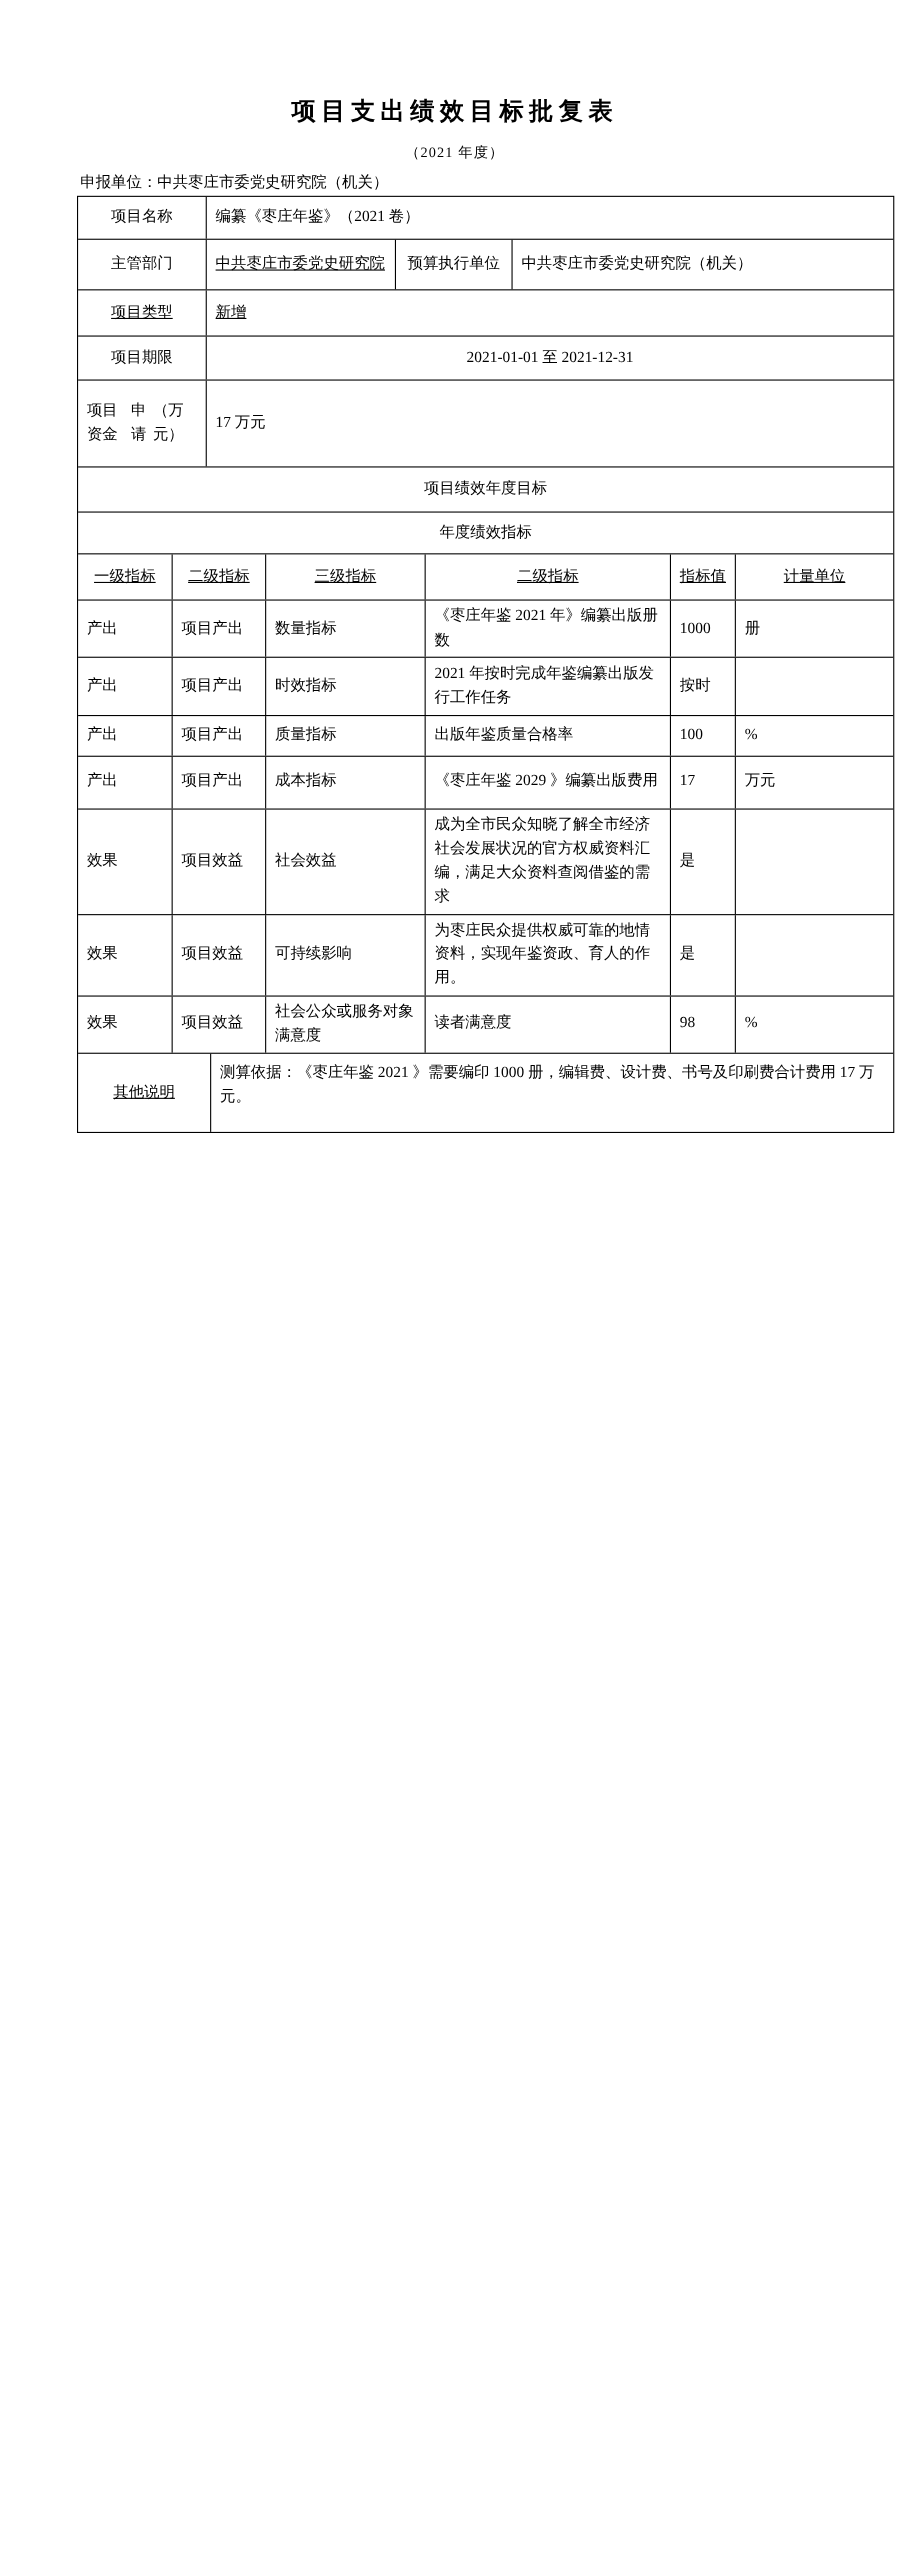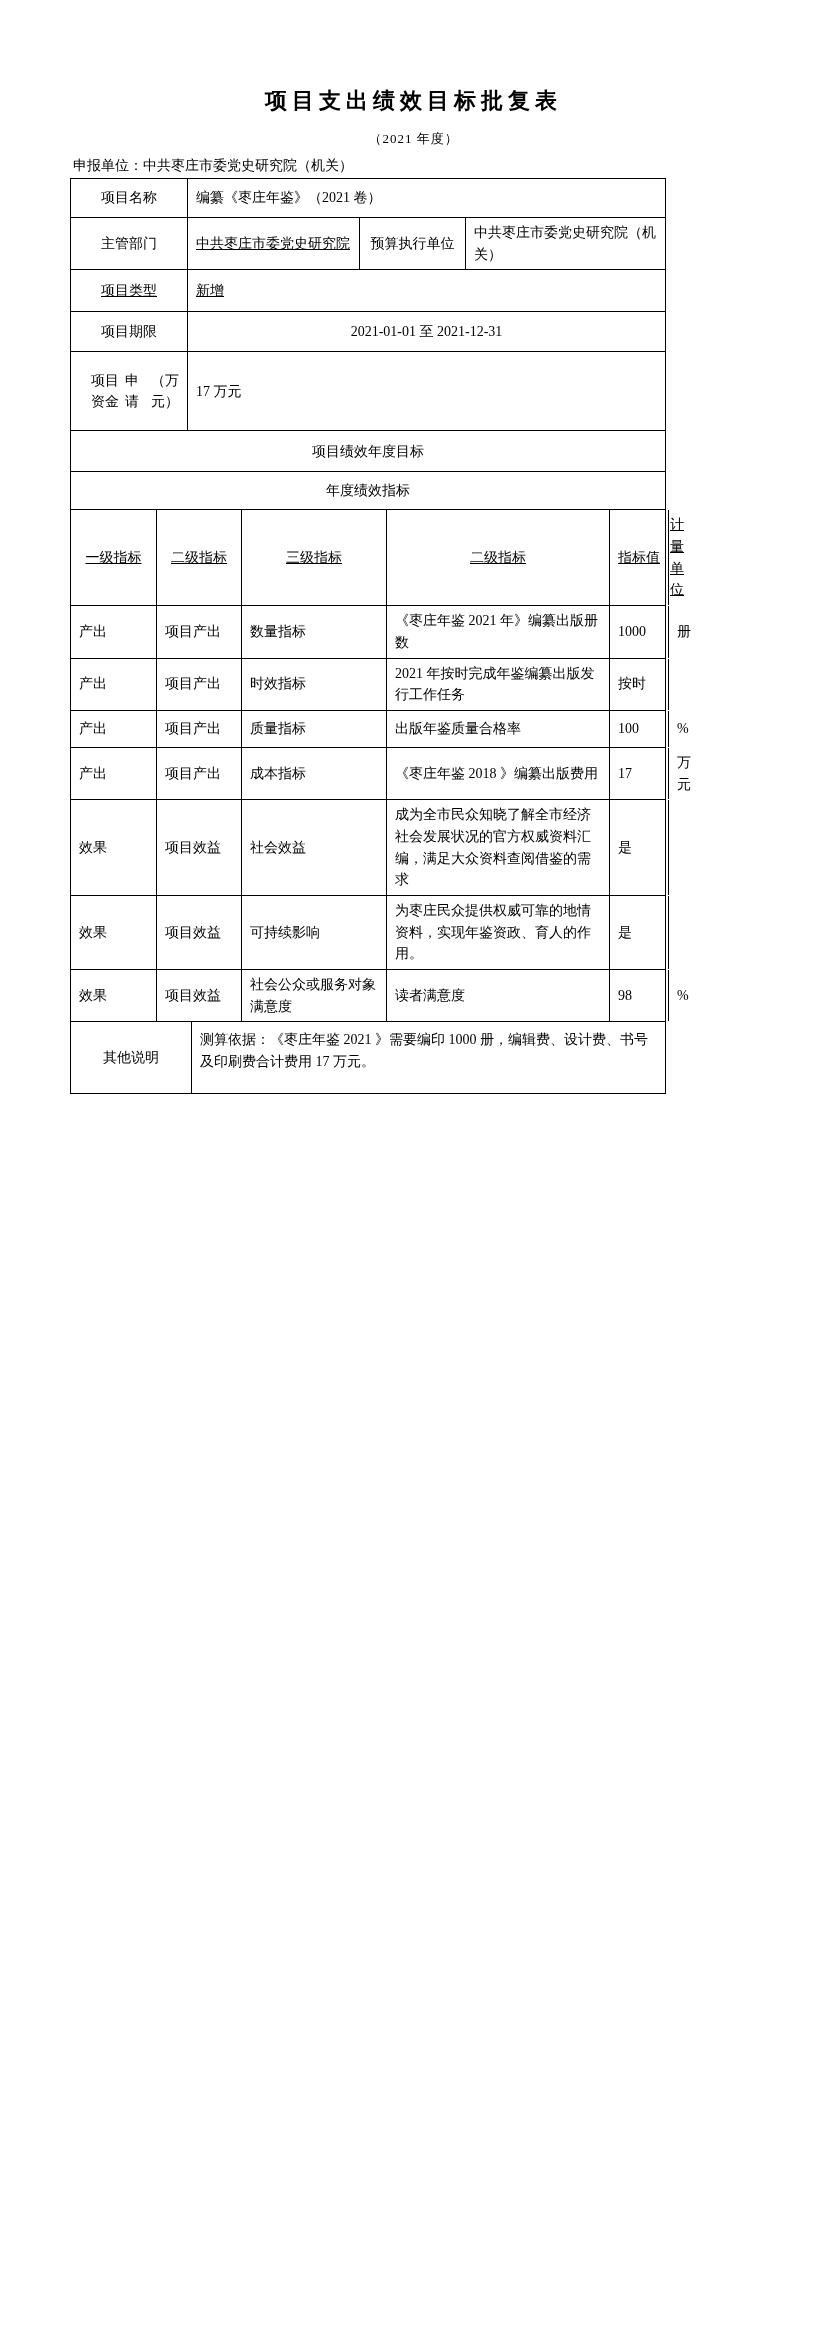--- a/index.html
+++ b/index.html
@@ -6,43 +6,43 @@
   html, body { background:#ffffff; }
   body {
     width:827px; height:2338px;
     font-family:"Liberation Serif","DejaVu Serif",serif;
     color:#000; font-size:14px;
     overflow:hidden;
   }
   .page { padding-top:86px; }
   .title { text-align:center; font-weight:bold; font-size:22px; letter-spacing:5px; }
   .subtitle { text-align:center; font-size:13px; margin-top:14px; letter-spacing:1px; }
-  .content { width:596px; margin-left:70px; }
+  .content { width:743px; margin-left:70px; }
   .declare { font-size:14px; margin:9px 0 3px 3px; }
 
   .tbl { border:1px solid #000; }
   .trow { display:flex; align-items:stretch; border-top:1px solid #000; }
   .trow:first-child { border-top:none; }
   .cell { border-left:1px solid #000; display:flex; align-items:center;
           padding:4px 8px; line-height:1.55; }
   .cell:first-child { border-left:none; }
-  .lab { justify-content:center; text-align:right; }
+  .lab { justify-content:center; text-align:left; }
   .col { flex-direction:row; justify-content:center; }
   .center { justify-content:center; text-align:center; }
   .top { align-items:flex-start; padding-top:7px; }
   .flex1 { flex:1 1 auto; min-width:0; }
 
   .w116 { width:116px; flex:none; }
   .w172 { width:172px; flex:none;text-decoration:underline; }
   .w106 { width:106px; flex:none; }
   .w85  { width:85px;  flex:none; }
   .w145 { width:145px; flex:none; }
   .w223 { width:223px; flex:none; }
   .w59  { width:59px;  flex:none; }
-  .w120 { width:120px; flex:none; }
+  .w120 { width:120px; flex:none;text-decoration:underline; }
 
   .h37 { min-height:37px; } .h38 { min-height:38px; } .h40 { min-height:40px; }
   .h41 { min-height:41px; } .h42 { min-height:42px;text-decoration:underline; } .h45 { min-height:45px; }
   .h46 { min-height:46px; } .h48 { min-height:48px; } .h54 { min-height:54px; }
   .h64 { min-height:64px; } .h72 { min-height:72px; } .h79 { min-height:79px; }
   .h86 { min-height:86px; }
 </style>
 </head>
 <body>
 
@@ -127,21 +127,21 @@
         <div class="cell w145">质量指标</div>
         <div class="cell w223">出版年鉴质量合格率</div>
         <div class="cell w59">100</div>
         <div class="cell flex1">%</div>
       </div>
 
       <div class="trow h48">
         <div class="cell w85">产出</div>
         <div class="cell w85">项目产出</div>
         <div class="cell w145">成本指标</div>
-        <div class="cell w223">《枣庄年鉴 2018 》编纂出版费用</div>
+        <div class="cell w223">《枣庄年鉴 2029 》编纂出版费用</div>
         <div class="cell w59">17</div>
         <div class="cell flex1">万元</div>
       </div>
 
       <div class="trow h86">
         <div class="cell w85">效果</div>
         <div class="cell w85">项目效益</div>
         <div class="cell w145">社会效益</div>
         <div class="cell w223">成为全市民众知晓了解全市经济社会发展状况的官方权威资料汇编，满足大众资料查阅借鉴的需求</div>
         <div class="cell w59">是</div>

